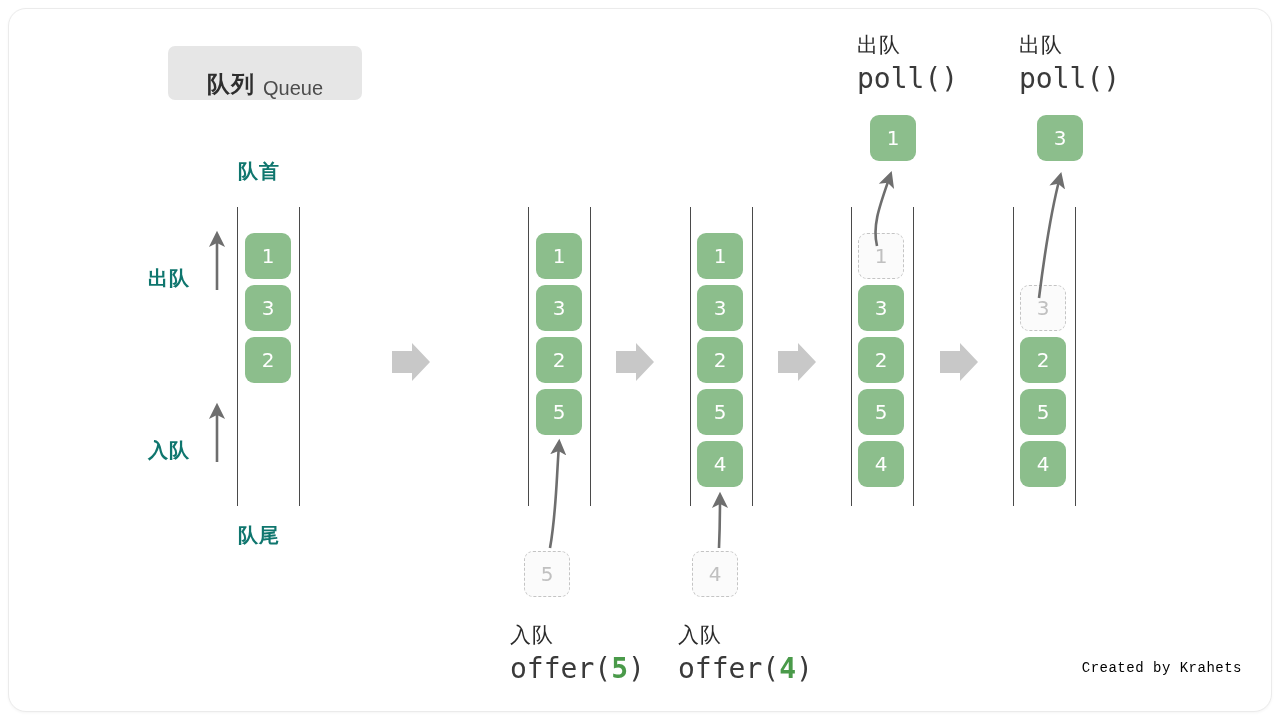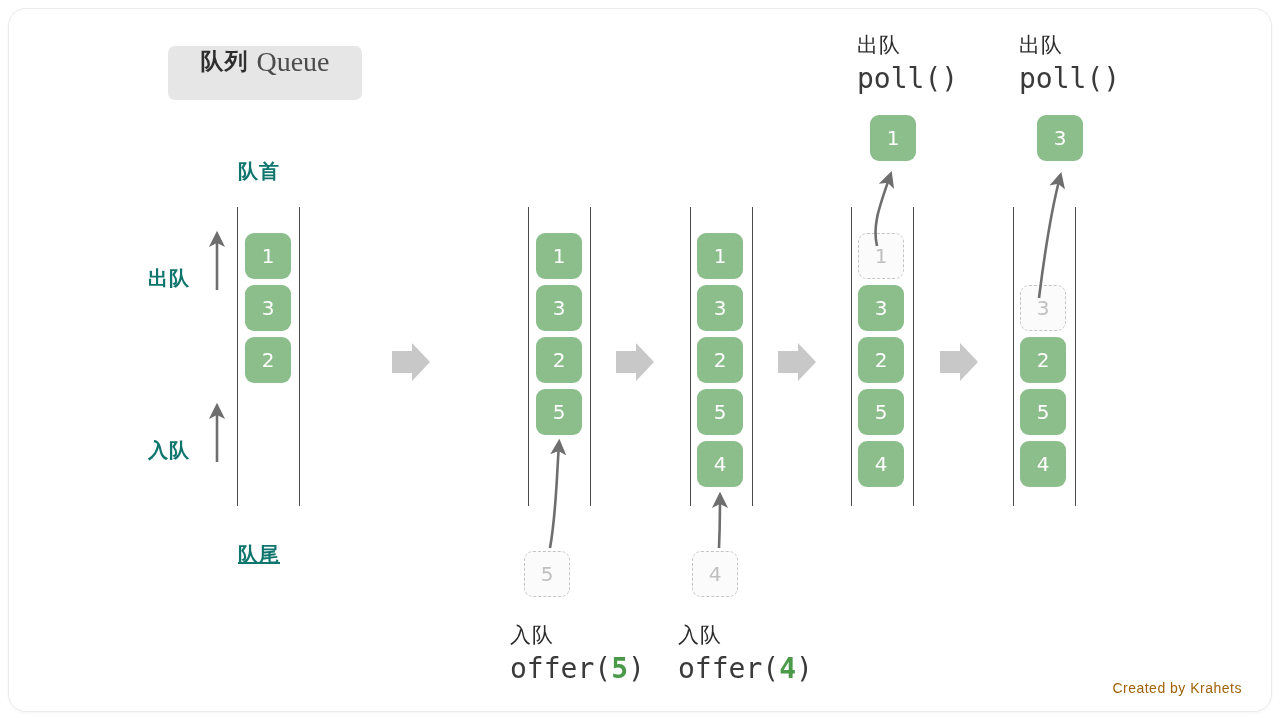--- a/index.html
+++ b/index.html
@@ -34,34 +34,34 @@
   
   .title-badge {
     position: absolute;
     left: 168px;
     top: 46px;
     width: 194px;
     height: 54px;
     background: #e6e6e6;
     border-radius: 7px;
     display: flex;
-    align-items: flex-start;
+    align-items: flex-end;
     justify-content: center;
     gap: 8px;
   }
   .title-cn {
     font-family: "Liberation Sans", "DejaVu Sans", sans-serif;
     font-size: 23px;
     font-weight: bold;
     color: #2e2e2e;
     letter-spacing: 1px;
   }
   .title-en {
-    font-family: Liberation Serif, serif;
-    font-size: 28px;
+    font-family: Liberation Sans, sans-serif;
+    font-size: 20px;
     color: #4c4c4c;
     letter-spacing: 0px;
   }
 
   
   .cn-label {
     position: absolute;
     font-family: "Liberation Sans", "DejaVu Sans", sans-serif;
     font-size: 20px;
     font-weight: bold;
@@ -135,40 +135,40 @@
     top: 0;
     width: 1280px;
     height: 720px;
     pointer-events: none;
   }
 
   
   .credit {
     position: absolute;
     right: 38px;
-    bottom: 24px;
-    font-family: Liberation Sans, sans-serif;
+    bottom: 44px;
+    font-family: Liberation Mono, monospace;
     font-size: 14px;
-    color: #a16207;
+    color: #000000;
     letter-spacing: 0.5px;
   }
 </style>
 </head>
 <body>
 
 <div id="canvas">
   <div class="card"></div>
 
   <div class="title-badge">
     <span class="title-cn">队列</span>
     <span class="title-en">Queue</span>
   </div>
 
   <div class="cn-label" style="left:238px; top:158px;">队首</div>
-  <div class="cn-label" style="left:238px; top:541px;text-decoration:underline;">队尾</div>
+  <div class="cn-label" style="left:238px; top:522px;">队尾</div>
   <div class="cn-label" style="left:148px; top:265px;">出队</div>
   <div class="cn-label" style="left:148px; top:437px;">入队</div>
 
   <div class="op-label" style="left:510px; top:618px;">
     <span class="op-cn">入队</span>
     <span class="op-code"><span>offer(</span><span class="arg">5</span><span>)</span></span>
   </div>
 
   <div class="op-label" style="left:678px; top:618px;">
     <span class="op-cn">入队</span>

